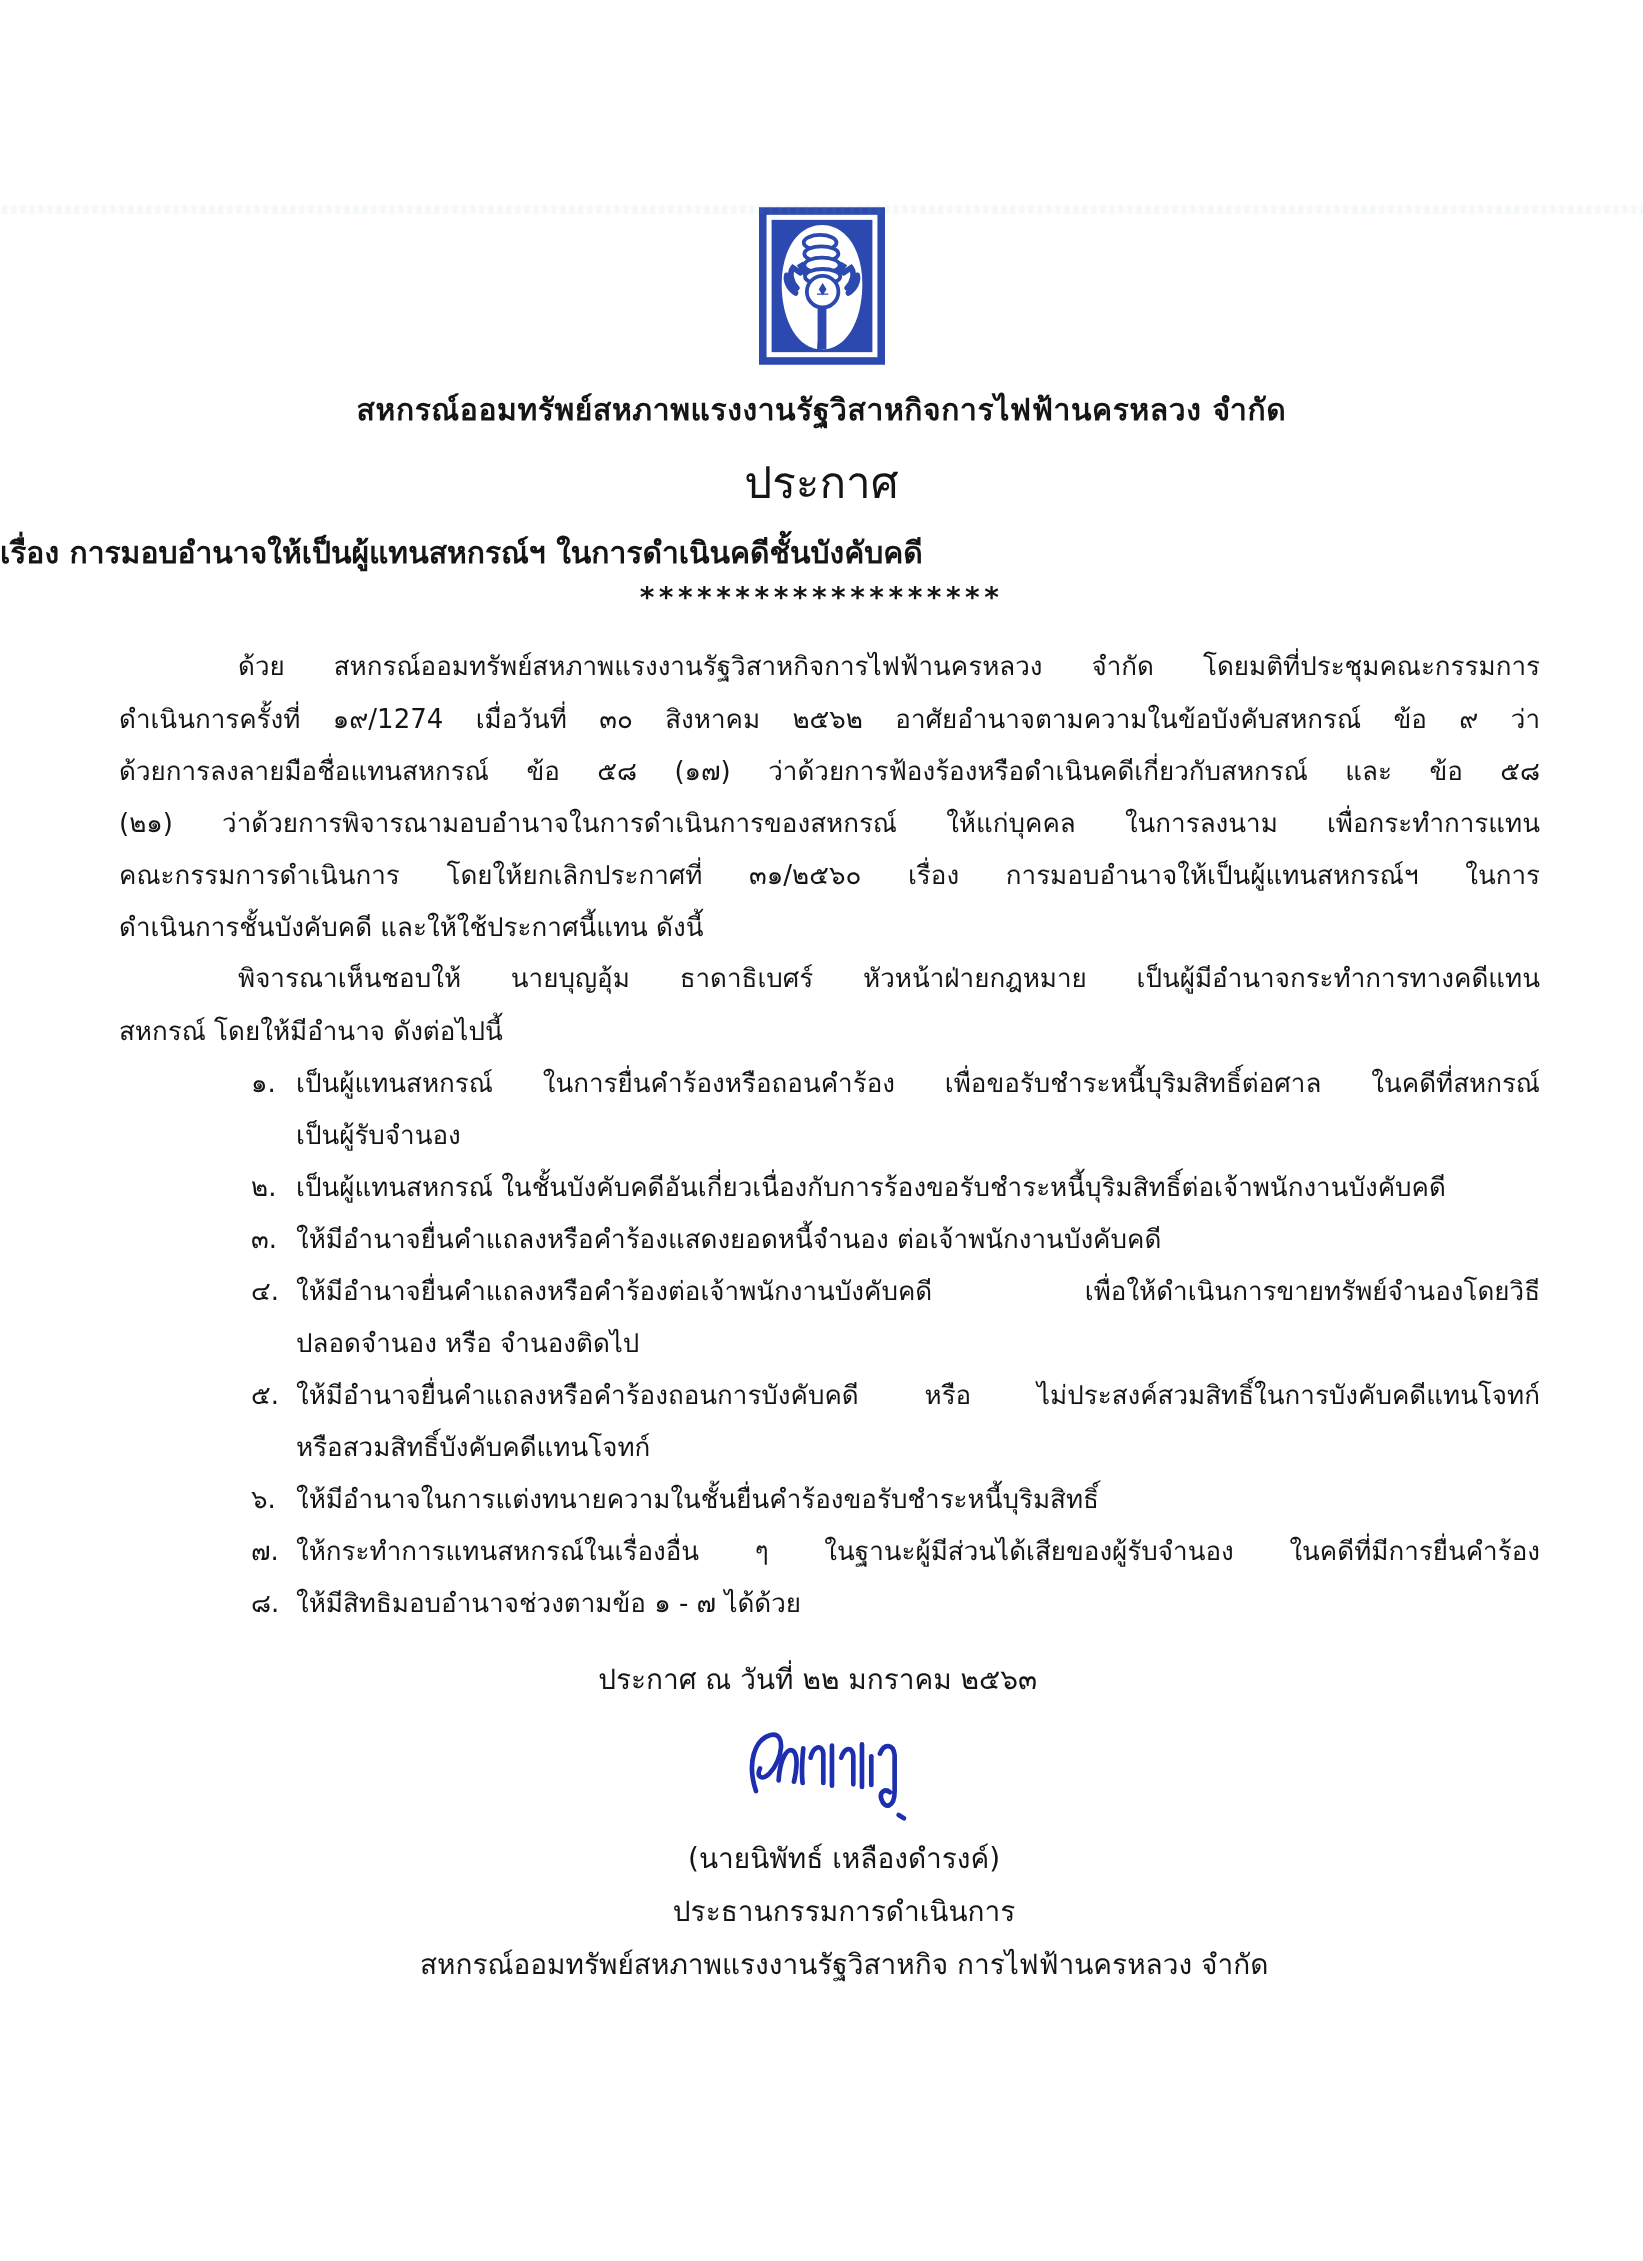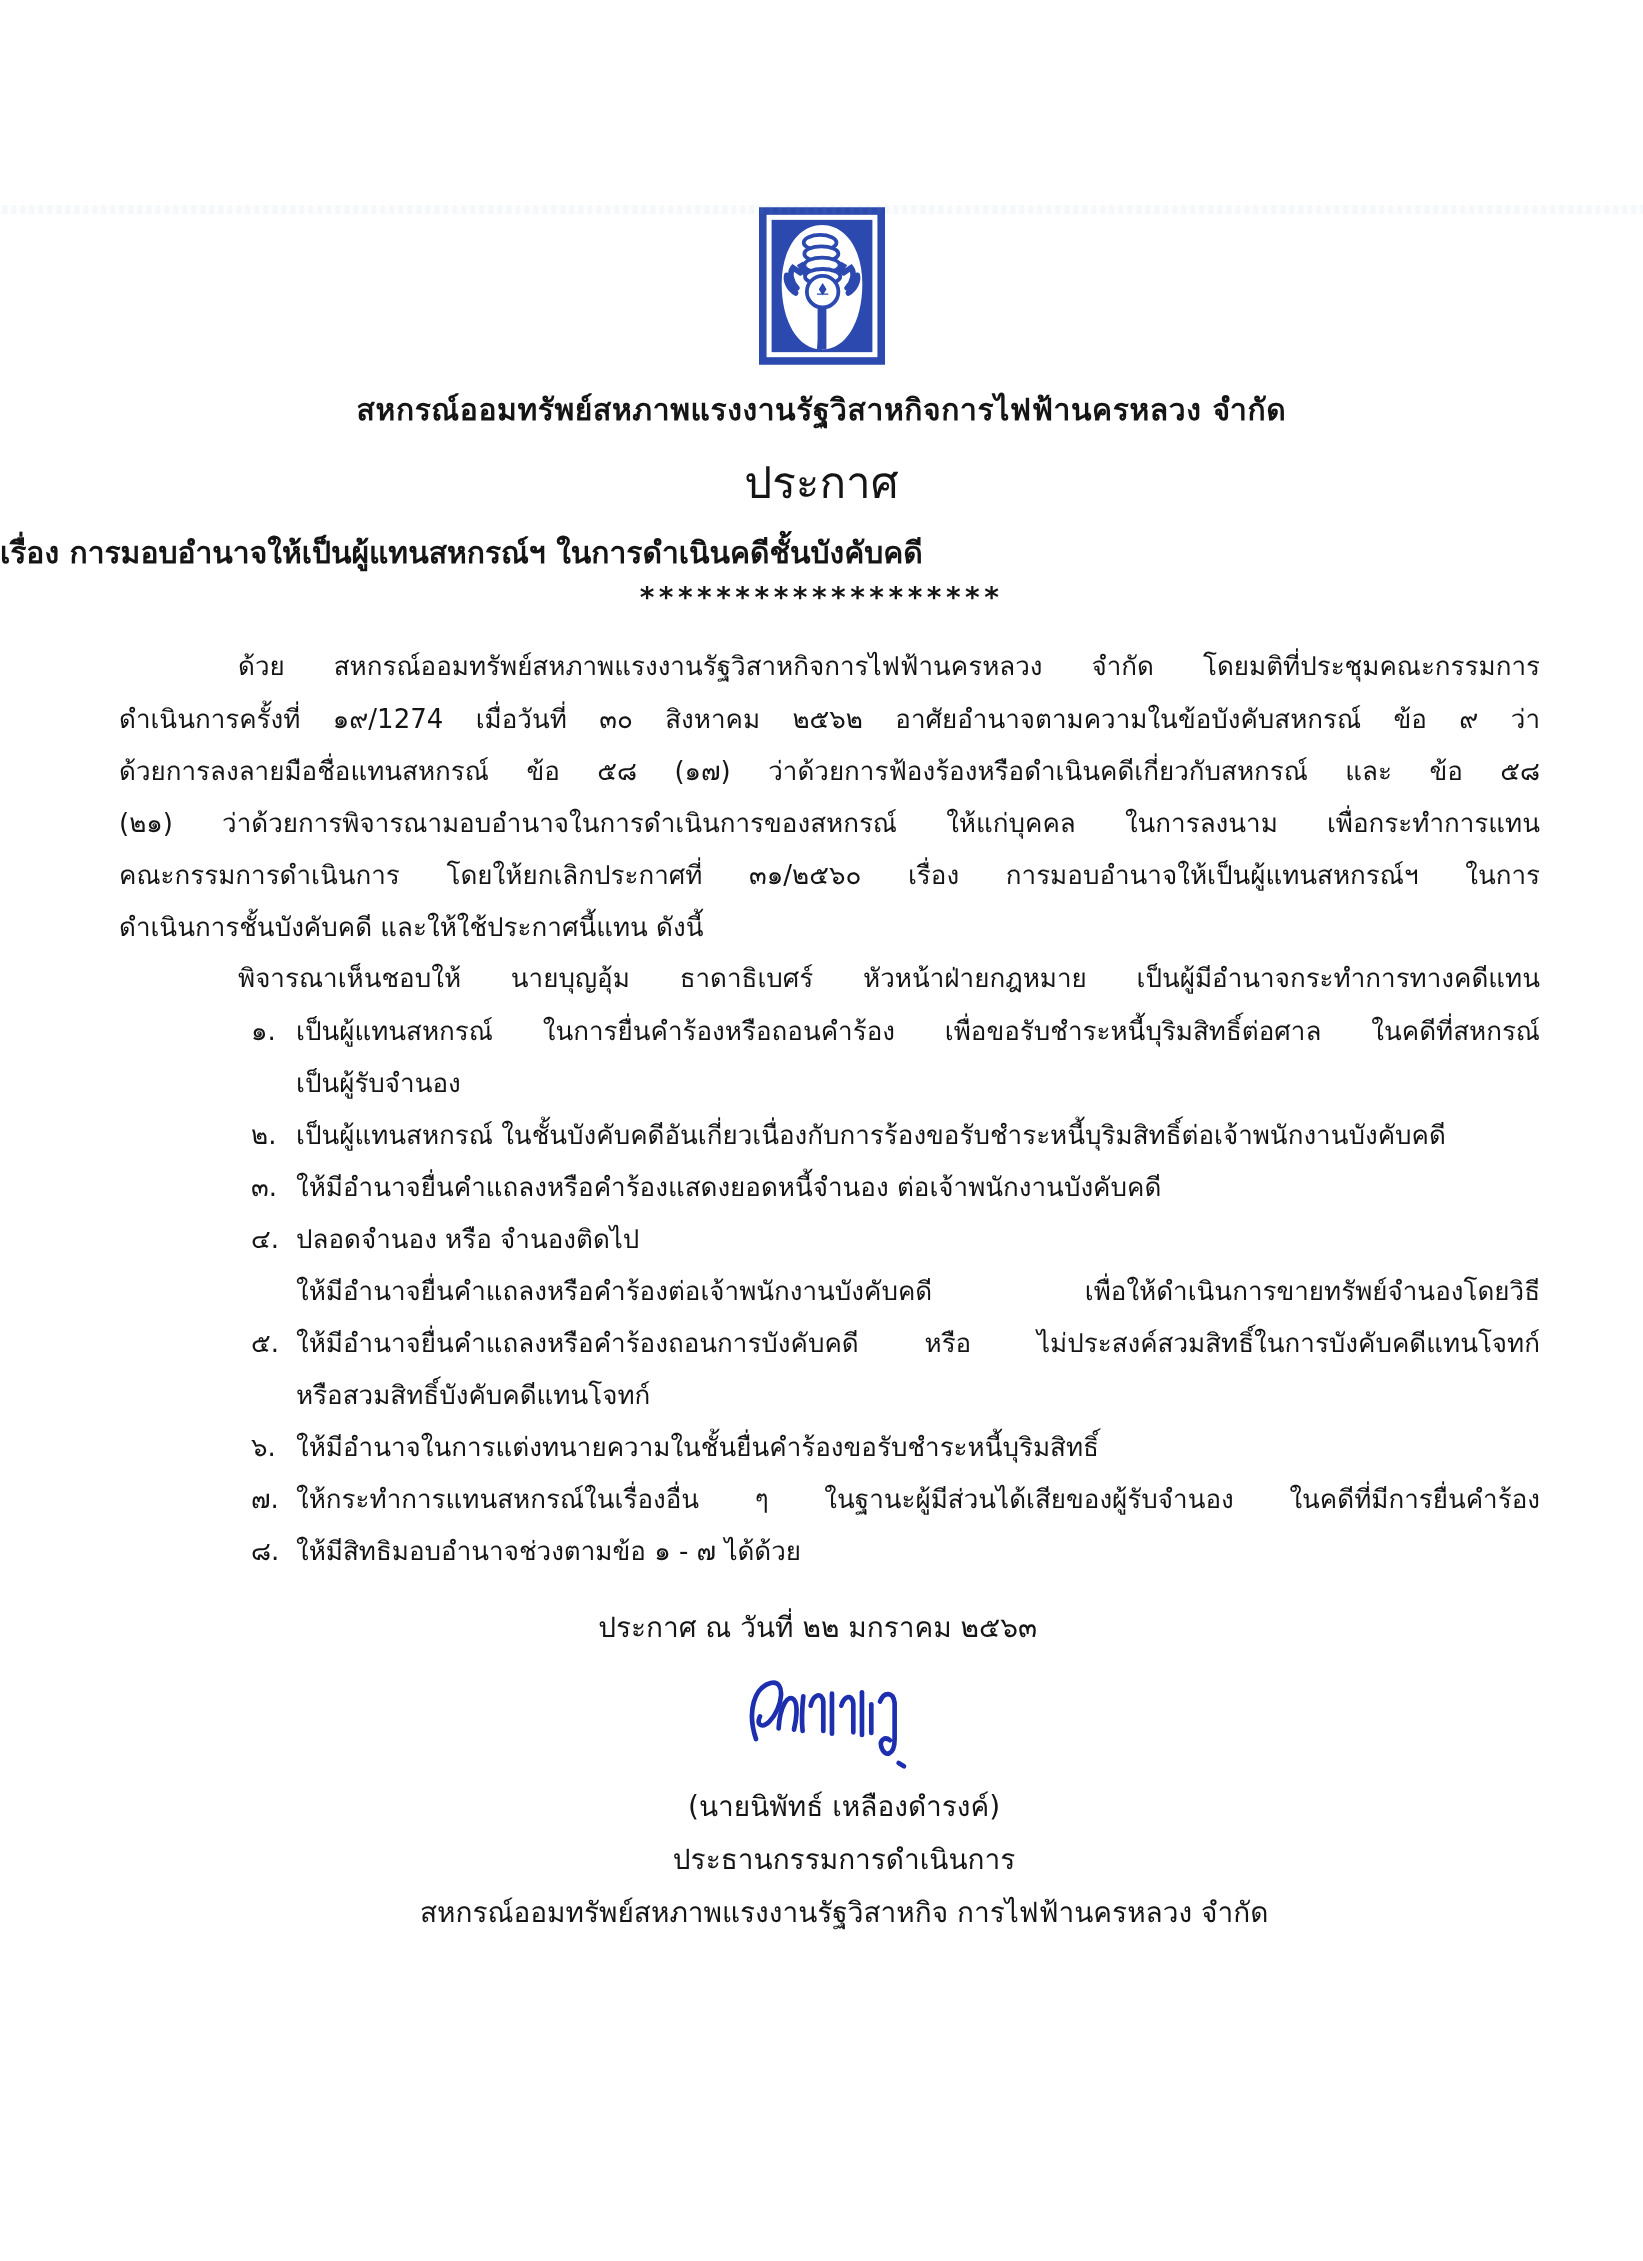--- a/index.html
+++ b/index.html
@@ -74,20 +74,21 @@
 
   <div class="docbody">
     <span class="line indent j">ด้วย  สหกรณ์ออมทรัพย์สหภาพแรงงานรัฐวิสาหกิจการไฟฟ้านครหลวง  จำกัด  โดยมติที่ประชุมคณะกรรมการ</span>
     <span class="line j">ดำเนินการครั้งที่ ๑๙/1274 เมื่อวันที่ ๓๐ สิงหาคม ๒๕๖๒ อาศัยอำนาจตามความในข้อบังคับสหกรณ์ ข้อ ๙ ว่า</span>
     <span class="line j">ด้วยการลงลายมือชื่อแทนสหกรณ์  ข้อ  ๕๘  (๑๗)  ว่าด้วยการฟ้องร้องหรือดำเนินคดีเกี่ยวกับสหกรณ์  และ  ข้อ  ๕๘</span>
     <span class="line j">(๒๑)  ว่าด้วยการพิจารณามอบอำนาจในการดำเนินการของสหกรณ์  ให้แก่บุคคล  ในการลงนาม  เพื่อกระทำการแทน</span>
     <span class="line j">คณะกรรมการดำเนินการ  โดยให้ยกเลิกประกาศที่  ๓๑/๒๕๖๐  เรื่อง  การมอบอำนาจให้เป็นผู้แทนสหกรณ์ฯ  ในการ</span>
     <span class="line">ดำเนินการชั้นบังคับคดี  และให้ใช้ประกาศนี้แทน  ดังนี้</span>
 
     <span class="line indent j">พิจารณาเห็นชอบให้   นายบุญอุ้ม   ธาดาธิเบศร์   หัวหน้าฝ่ายกฎหมาย   เป็นผู้มีอำนาจกระทำการทางคดีแทน</span>
+    <span class="line">สหกรณ์  โดยให้มีอำนาจ  ดังต่อไปนี้</span>
 
     <div class="list">
       <div class="item">
         <span class="num">๑.</span>
         <span class="itext">
           <span class="iline j">เป็นผู้แทนสหกรณ์  ในการยื่นคำร้องหรือถอนคำร้อง   เพื่อขอรับชำระหนี้บุริมสิทธิ์ต่อศาล   ในคดีที่สหกรณ์</span>
           <span class="iline">เป็นผู้รับจำนอง</span>
         </span>
       </div>
       <div class="item">
@@ -98,22 +99,22 @@
       </div>
       <div class="item">
         <span class="num">๓.</span>
         <span class="itext">
           <span class="iline">ให้มีอำนาจยื่นคำแถลงหรือคำร้องแสดงยอดหนี้จำนอง  ต่อเจ้าพนักงานบังคับคดี</span>
         </span>
       </div>
       <div class="item">
         <span class="num">๔.</span>
         <span class="itext">
+          <span class="iline j">ให้มีอำนาจยื่นคำแถลงหรือคำร้องต่อเจ้าพนักงานบังคับคดี  เพื่อให้ดำเนินการขายทรัพย์จำนองโดยวิธี</span>
           <span class="iline">ปลอดจำนอง  หรือ  จำนองติดไป</span>
-          <span class="iline j">ให้มีอำนาจยื่นคำแถลงหรือคำร้องต่อเจ้าพนักงานบังคับคดี  เพื่อให้ดำเนินการขายทรัพย์จำนองโดยวิธี</span>
         </span>
       </div>
       <div class="item">
         <span class="num">๕.</span>
         <span class="itext">
           <span class="iline j">ให้มีอำนาจยื่นคำแถลงหรือคำร้องถอนการบังคับคดี  หรือ  ไม่ประสงค์สวมสิทธิ์ในการบังคับคดีแทนโจทก์</span>
           <span class="iline">หรือสวมสิทธิ์บังคับคดีแทนโจทก์</span>
         </span>
       </div>
       <div class="item">

